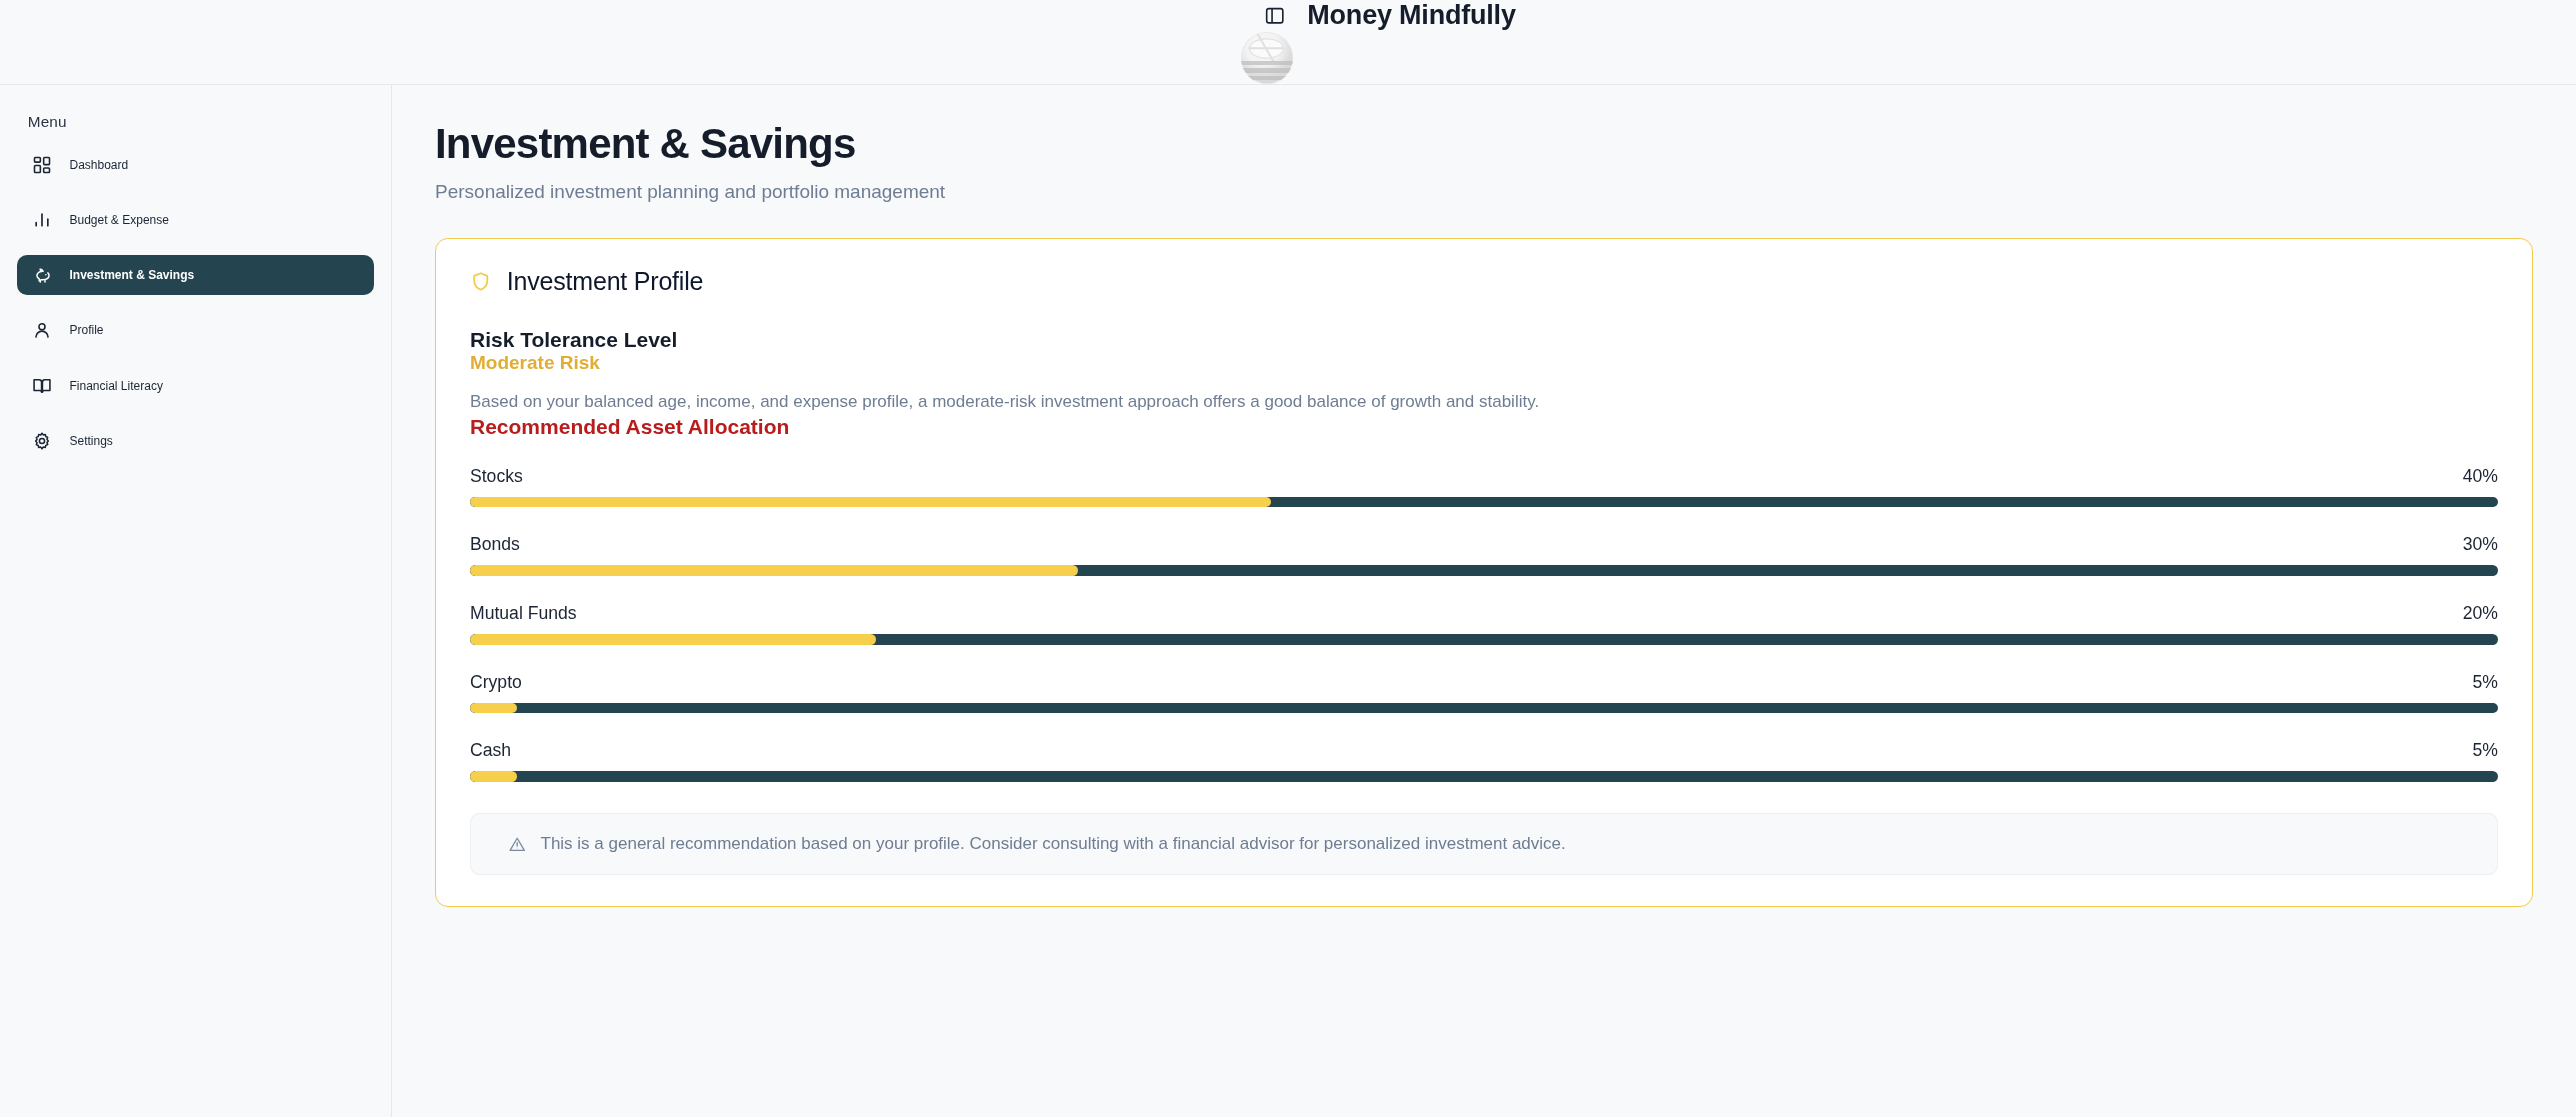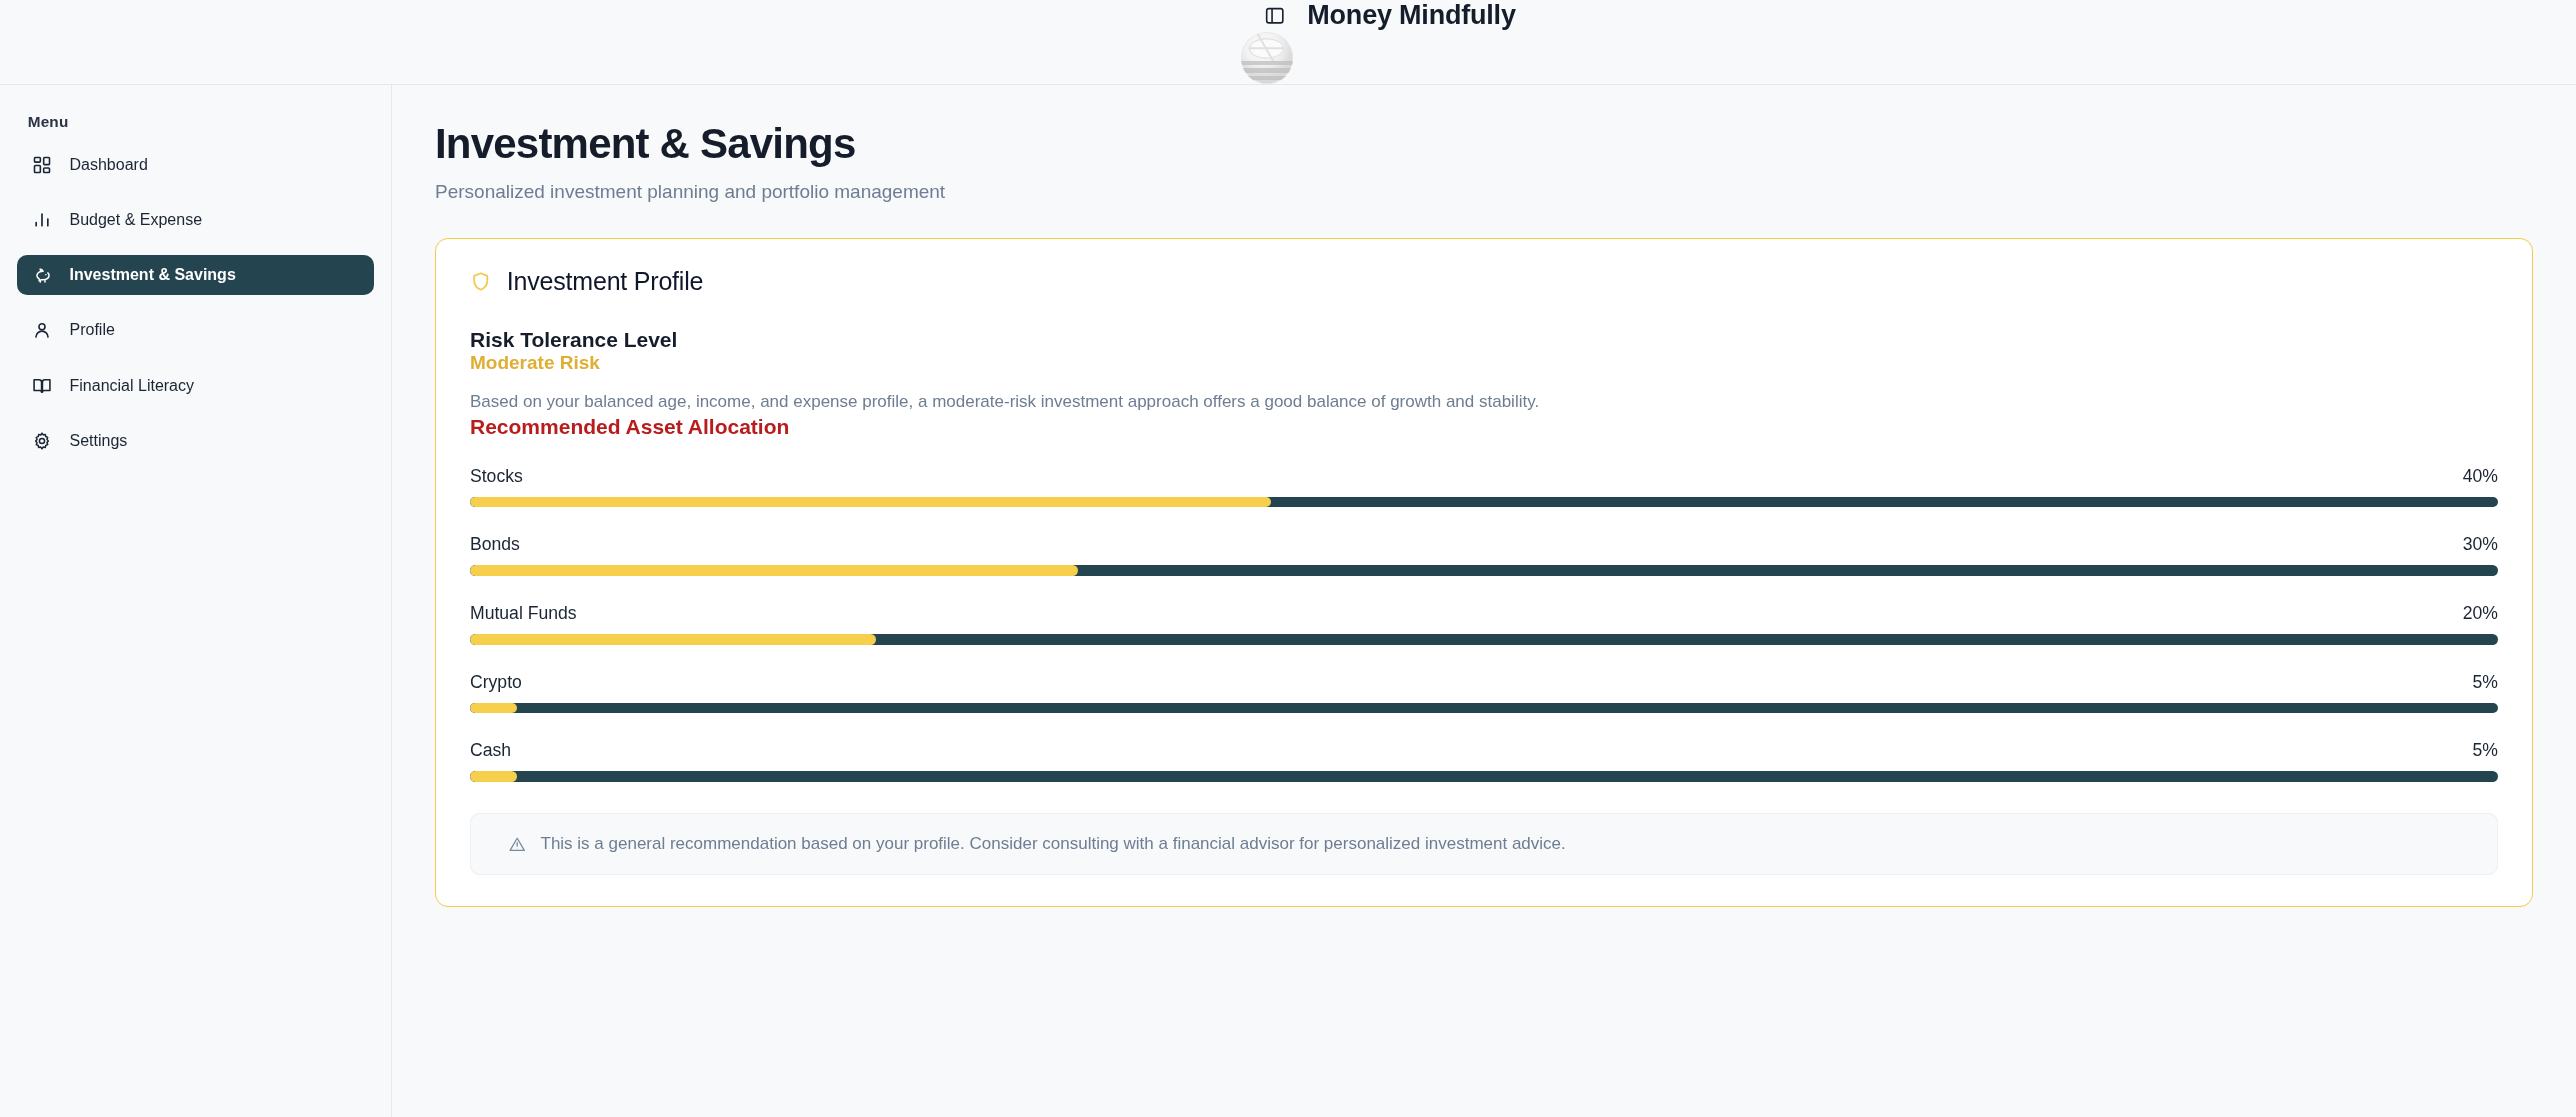--- a/index.html
+++ b/index.html
@@ -55,28 +55,28 @@
   
   .body-row { flex: 1; display: flex; min-height: 0; }
 
   .sidebar {
     width: 392px; min-width: 392px;
     background: #f7f9fb;
     border-right: 1.5px solid #e3e9ef;
     padding: 21.5px 17px 0 17px;
   }
   .menu-label {
-    font-size: 15.3px; font-weight: bold; color: #2b3445;
+    font-size: 15.3px; font-weight: normal; color: #2b3445;
     padding: 6.1px 10.7px 14px 10.7px; letter-spacing: 0.2px;
   }
   .nav-item {
     display: flex; align-items: center; gap: 17px;
     height: 40px; padding: 0 14px; margin-bottom: 15.3px;
     border-radius: 10px; cursor: pointer; color: #1b2533;
-    font-size: 16px;
+    font-size: 12px;
   }
   .nav-item.active { background: #24454f; color: #ffffff; font-weight: bold; }
   .nav-icon { width: 21.5px; height: 21.5px; flex-shrink: 0; display: flex; align-items: center; justify-content: center; }
   .nav-icon svg { display: block; }
 
   
   .main {
     flex: 1; min-width: 0; background: #f7f9fb;
     padding: 35px 43px 0 43px; overflow: hidden;
   }

